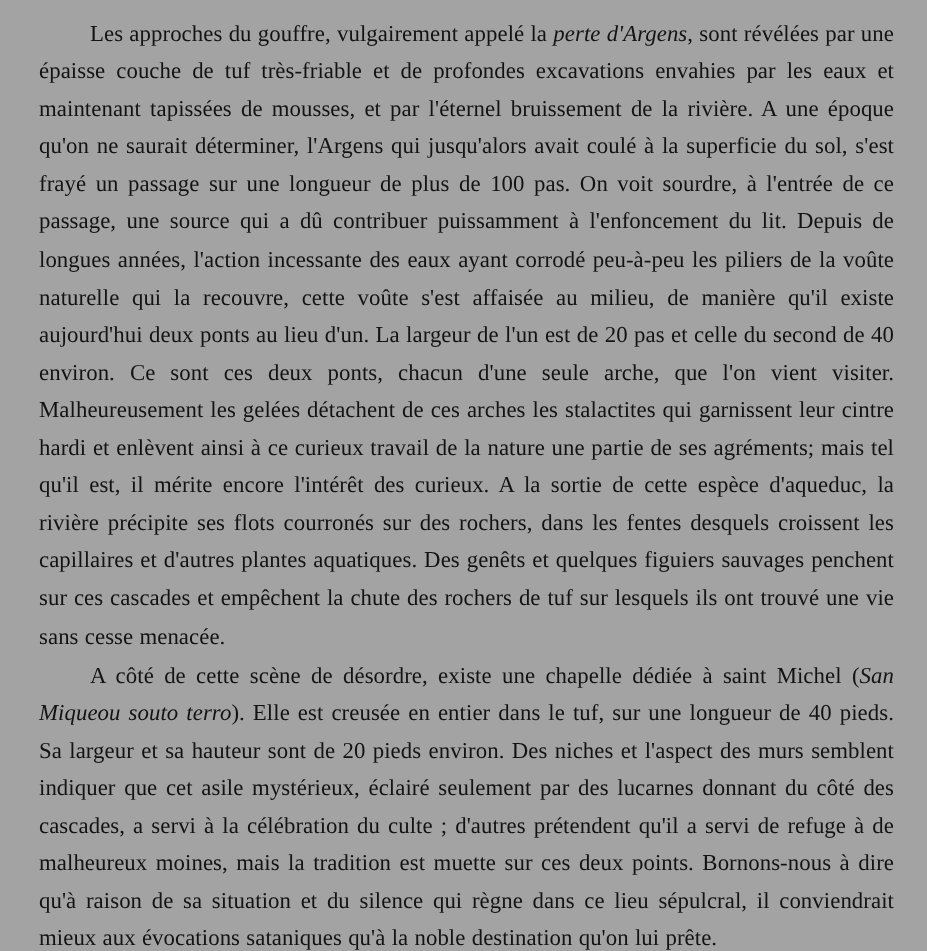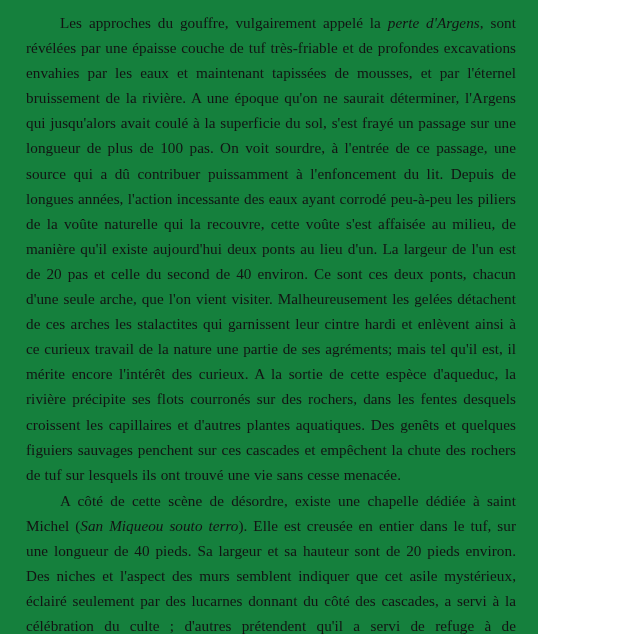--- a/index.html
+++ b/index.html
@@ -8,24 +8,24 @@
     background: #ffffff;
   }
   body {
     width: 618px;
     height: 634px;
     overflow: hidden;
     font-family: "Liberation Serif", "DejaVu Serif", serif;
   }
   .page {
     box-sizing: border-box;
-    width: 538px;
+    width: 618px;
     height: 634px;
     padding: 10px 22px 10px 26px;
-    background: #15803d;
+    background: #a3a3a3;
   }
   .body-text {
     color: #131313;
     font-size: 15.2px;
     line-height: 25.1px;
     text-align: justify;
     text-justify: inter-word;
     -webkit-font-smoothing: antialiased;
   }
   .para {

